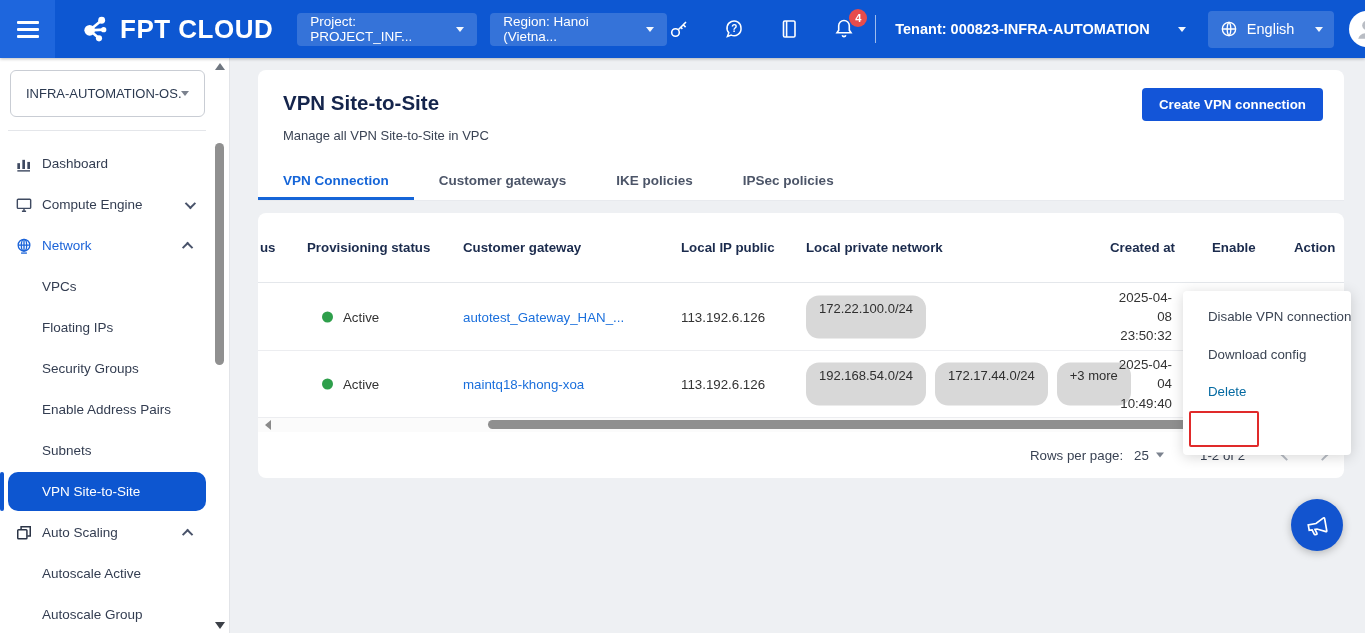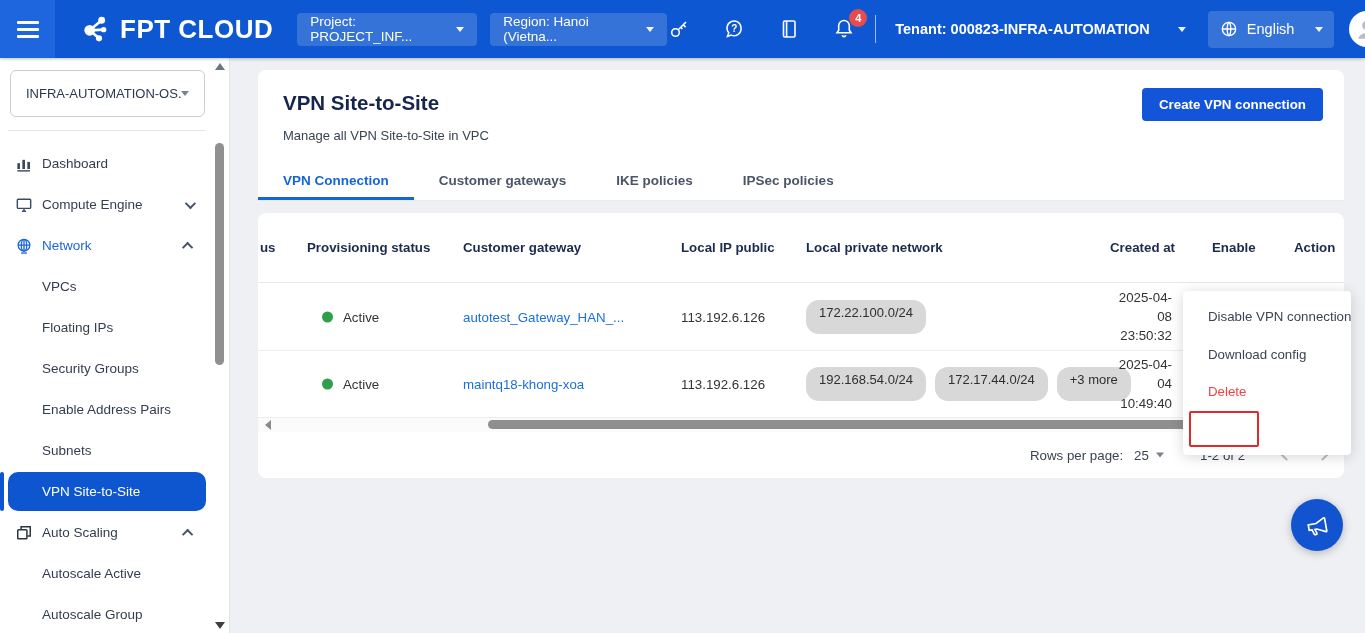--- a/index.html
+++ b/index.html
@@ -72,41 +72,41 @@
   .table-card { left:28px; top:155px; width:1086px; height:265px; }
   .thead { position:absolute; top:0; left:0; right:0; height:70px; border-bottom:1px solid #e4e7eb; }
   .th { position:absolute; top:0; line-height:70px; font-size:13.3px; font-weight:bold; color:#1b2b4d; white-space:nowrap; }
   .trow { position:absolute; left:0; right:0; border-bottom:1px solid #ecedf0; }
   .row1 { top:70px; height:68px; }
   .row2 { top:138px; height:67px; }
   .td { position:absolute; top:50%; transform:translateY(-50%); font-size:13.3px; color:#333; white-space:nowrap;text-align:right; }
   .dot { display:inline-block; width:11px; height:11px; border-radius:50%; background:#2e9f4b; margin-right:10px; vertical-align:-1px; }
   .gw-link { color:#1a6fdc; cursor:pointer; }
   .chips { display:flex; gap:9px; }
-  .chip { background:#d8d8d8; color:#2f2f2f; height:34px; line-height:25px; border-radius:13px; padding:0 13px; font-size:13px; }
+  .chip { background:#d8d8d8; color:#2f2f2f; height:43px; line-height:25px; border-radius:13px; padding:0 13px; font-size:13px; }
   .created { width:62px; line-height:1.45; white-space:normal; }
 
   .hscroll { position:absolute; top:205px; left:0; right:0; height:14px; background:#fbfbfb; }
   .h-arrow-left { position:absolute; left:7px; top:2px; width:0; height:0; border-top:5px solid transparent; border-bottom:5px solid transparent; border-right:6px solid #8a8a8a; }
   .h-thumb { position:absolute; left:230px; top:2px; width:857px; height:9px; background:#8f8f8f; border-radius:5px; cursor:pointer; }
 
   .tfoot { position:absolute; top:219px; left:0; right:0; height:46px; }
   .ft { position:absolute; top:50%; transform:translateY(-50%); font-size:13.3px; color:#3a4354; white-space:nowrap; }
   .rpp-label { left:772px; }
   .rpp-value { left:876px; display:flex; align-items:center; gap:7px; cursor:pointer; }
   .range { left:942px; }
   .pg { width:9px; height:9px; border-right:2px solid #b7bcc4; border-bottom:2px solid #b7bcc4; display:inline-block; cursor:pointer; }
   .pg-prev { position:absolute; left:1024px; top:18px; transform:rotate(135deg); }
   .pg-next { position:absolute; left:1060px; top:18px; transform:rotate(-45deg); }
 
   
   .context-menu { position:absolute; left:1183px; top:291px; width:168px; height:164px; background:#fff; border-radius:4px;
                   box-shadow:0 2px 14px rgba(0,0,0,.16); z-index:40; padding-top:7px;padding-left:11px; }
   .cm-item { height:37.5px; line-height:37.5px; padding-left:14px; font-size:13.3px; color:#3b4453; cursor:pointer; white-space:nowrap; }
-  .cm-item.danger { color:#ef4444; }
+  .cm-item.danger { color:#0369a1; }
   .annotation-box { position:absolute; left:6px; top:120px; width:70px; height:36px; border:2px solid #e02a2a; border-radius:2px; pointer-events:none; }
 
   
   .fab { position:absolute; left:1291px; top:499px; width:52px; height:52px; border-radius:50%; background:#1254cf; border:none;
          display:flex; align-items:center; justify-content:center; cursor:pointer; z-index:35; box-shadow:0 2px 8px rgba(0,0,0,.25); }
 </style>
 </head>
 <body>
 
 <header class="topbar">

